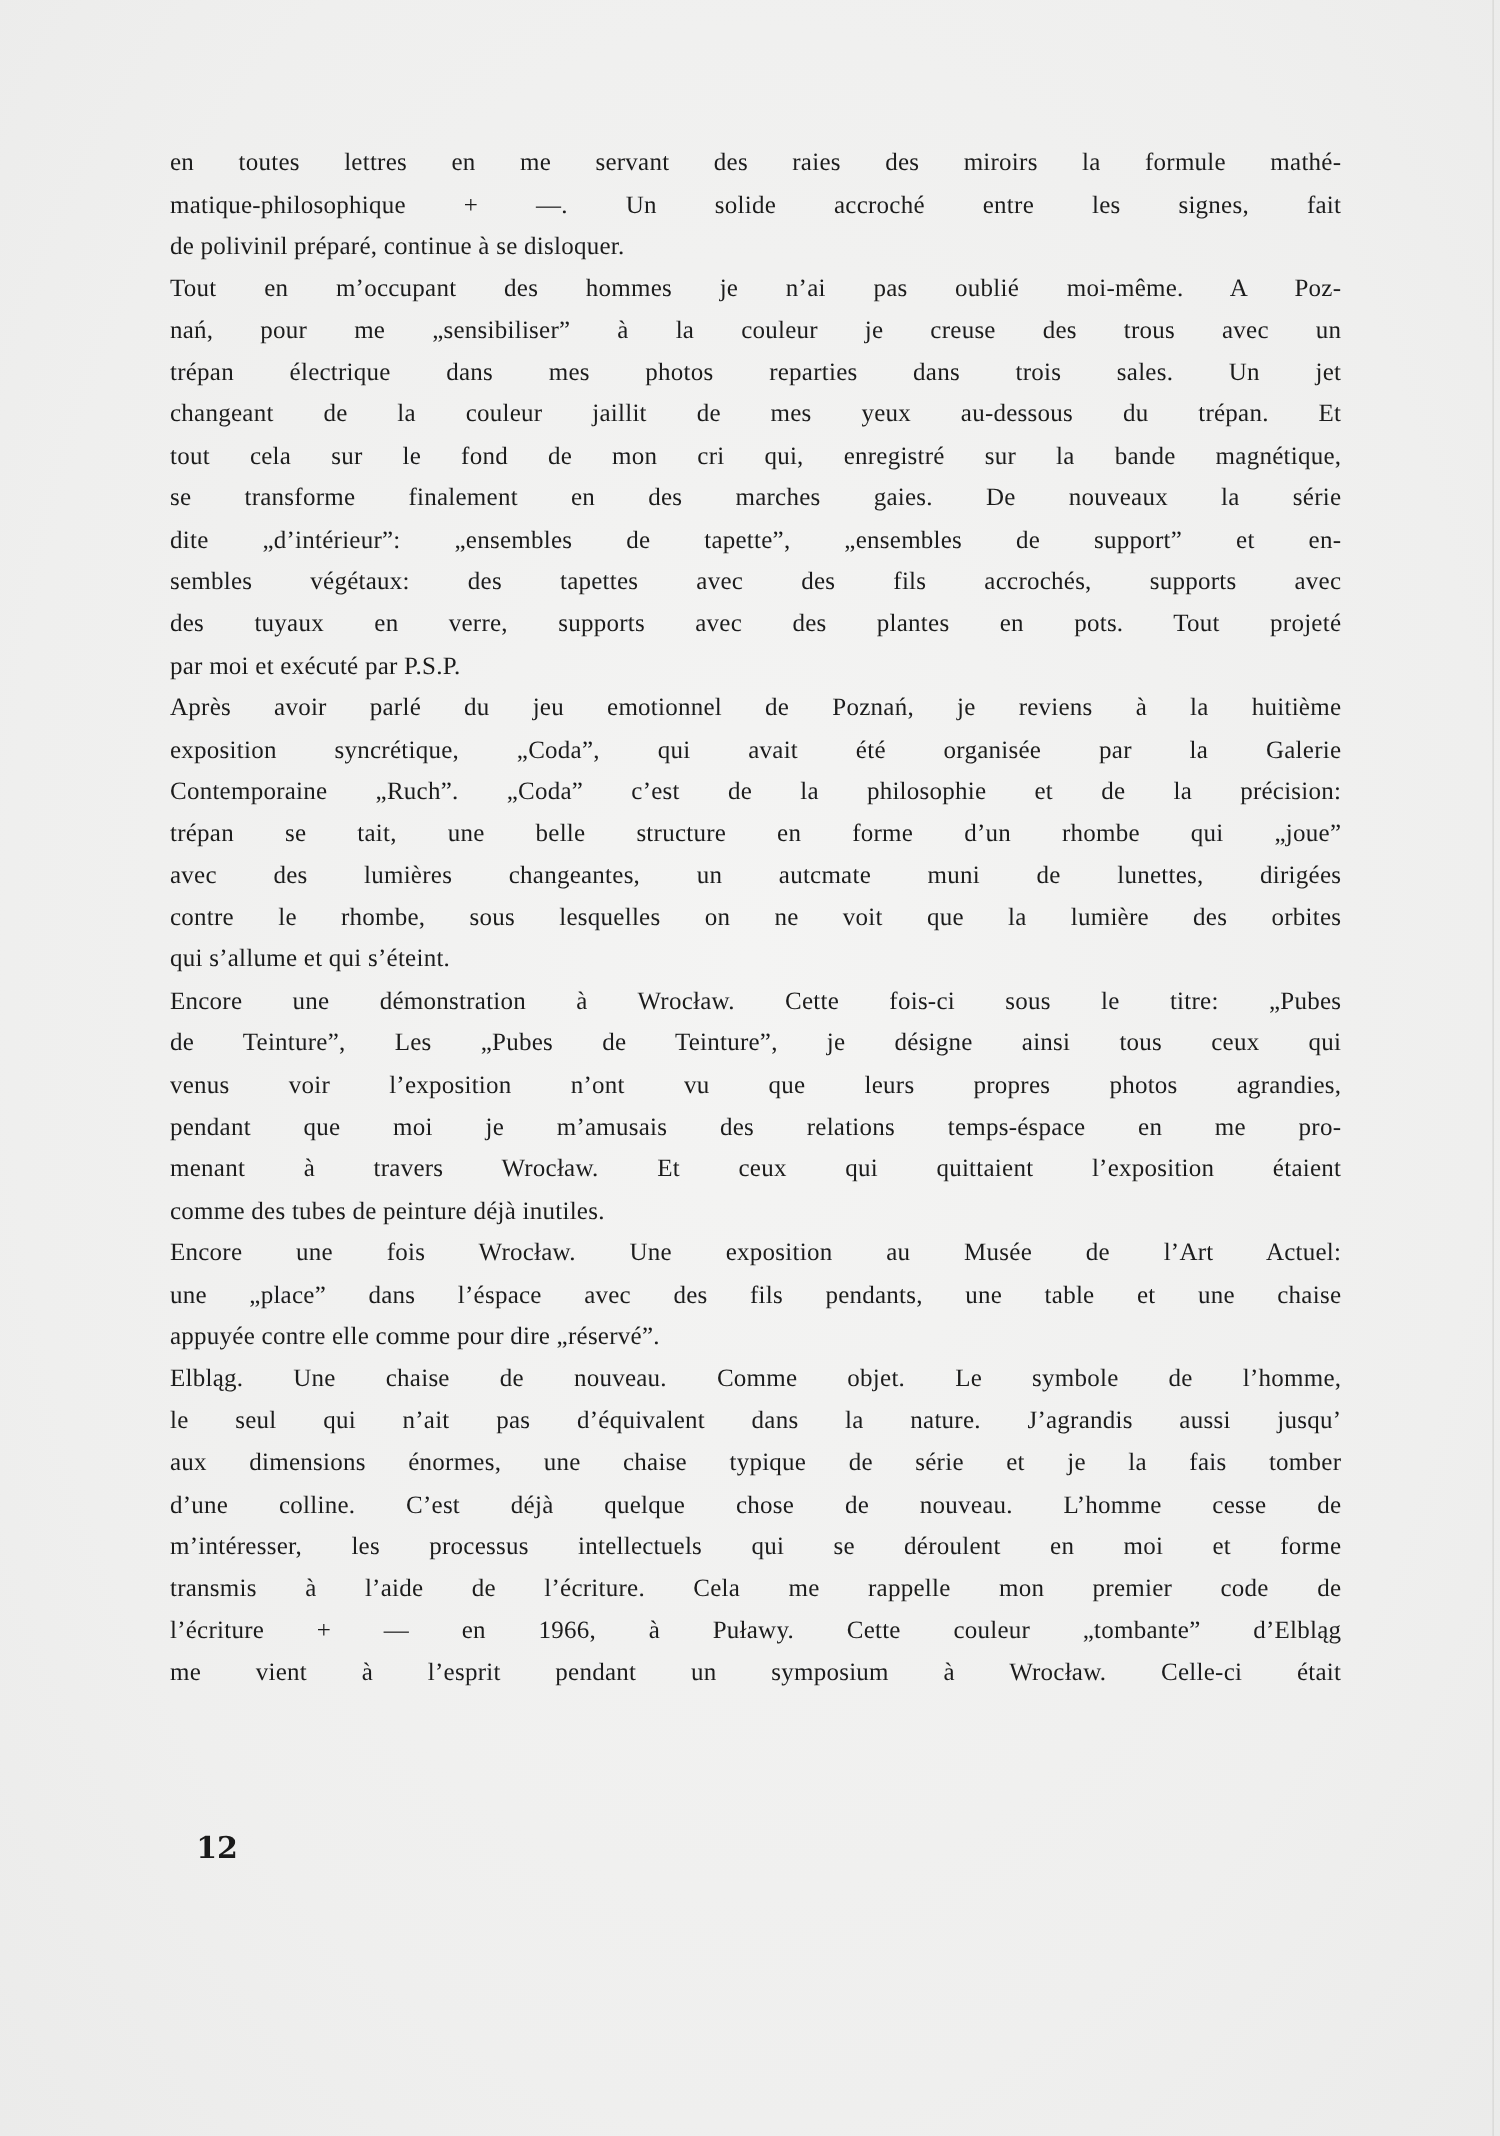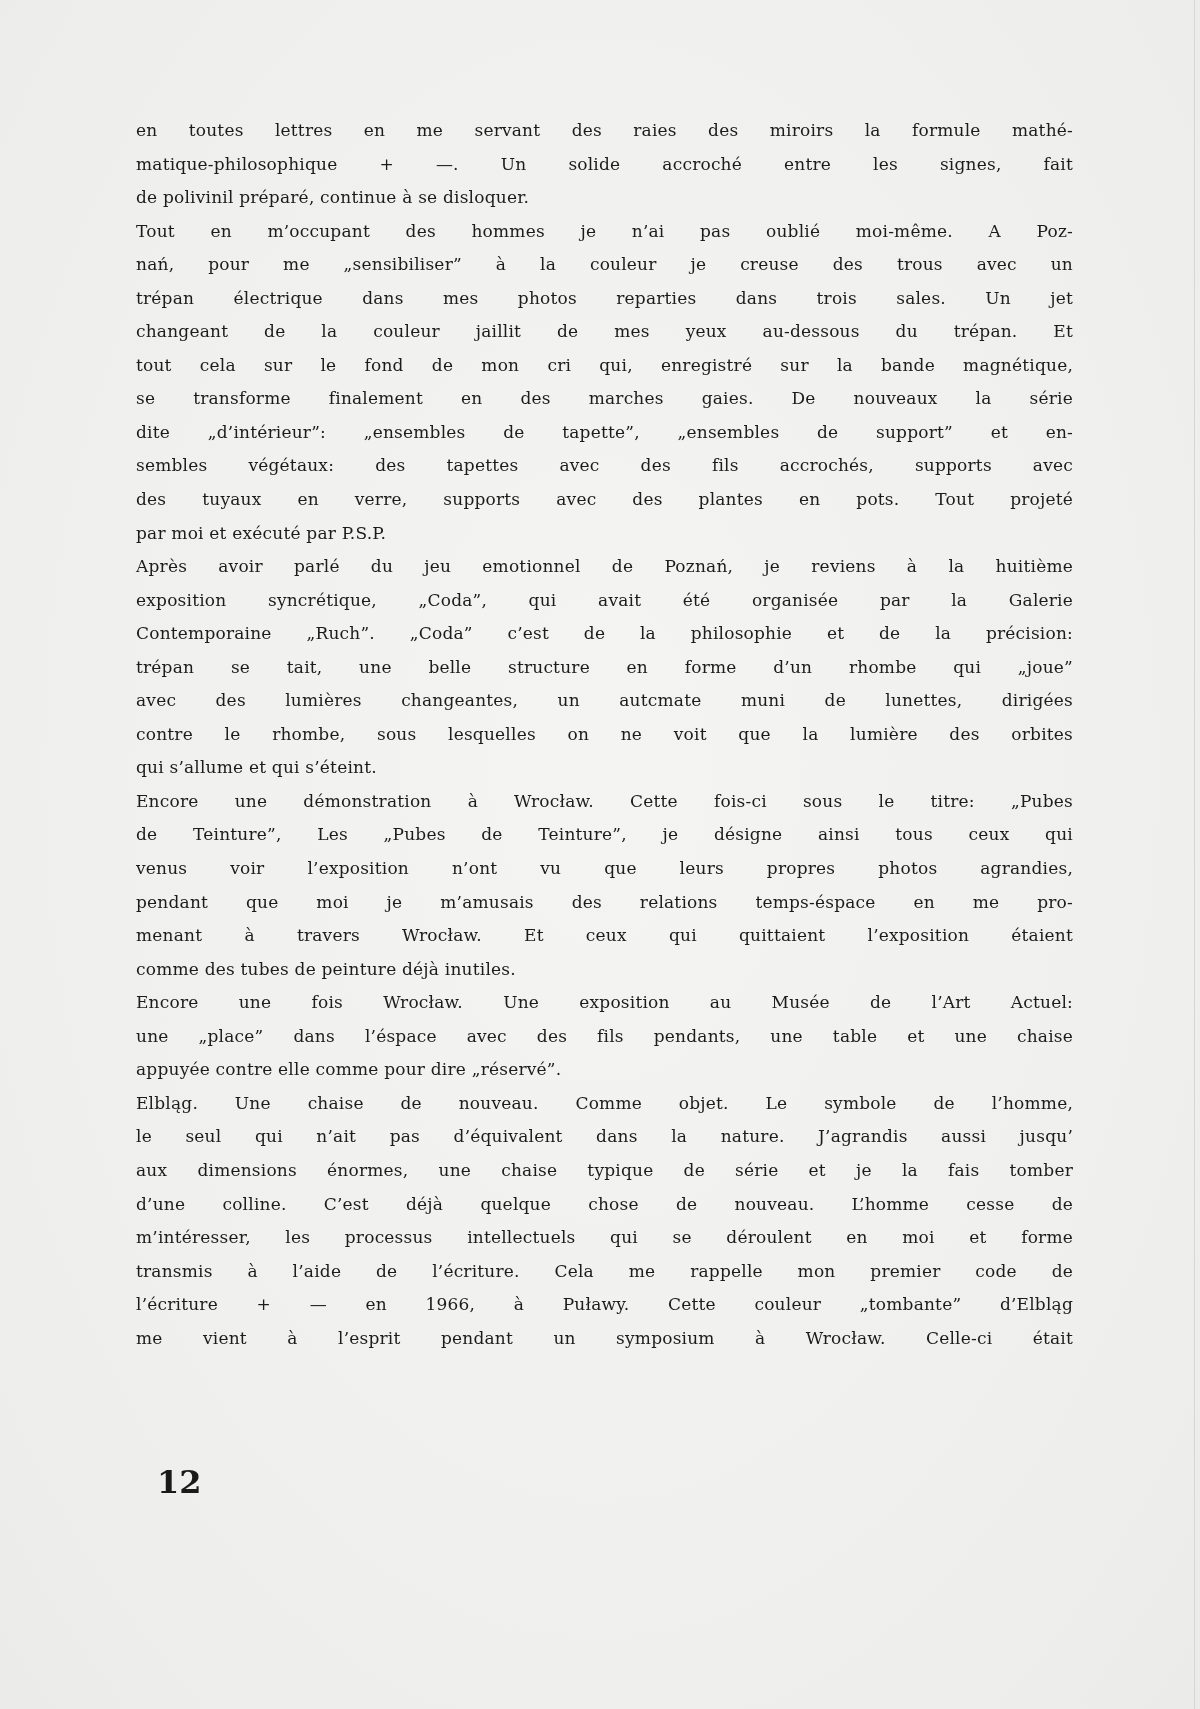--- a/index.html
+++ b/index.html
@@ -20,32 +20,33 @@
     background: #d6d6d4;
   }
   .text-block {
     position: absolute;
     left: 136px; top: 114px;
     width: 937px;
   }
   .line {
     height: 33.55px;
     line-height: 33.55px;
-    font-size: 17px;
+    font-size: 20px;
     white-space: nowrap;
     text-align: justify;
     text-align-last: justify;
     letter-spacing: 0.2px;
+    font-family: Liberation Serif, serif;
   }
   .line.last {
     text-align-last: left;
   }
   .page-number {
     position: absolute; left: 157px; top: 1463px;
-    font-size: 32px; font-weight: bold; color: #1a1a1a;
+    font-size: 24px; font-weight: bold; color: #1a1a1a;
   }
 </style>
 </head>
 <body>
 
 <div class="page">
   <div class="edge-line"></div>
 
   <div class="text-block">
     <div class="line">en toutes lettres en me servant des raies des miroirs la formule mathé-</div>

